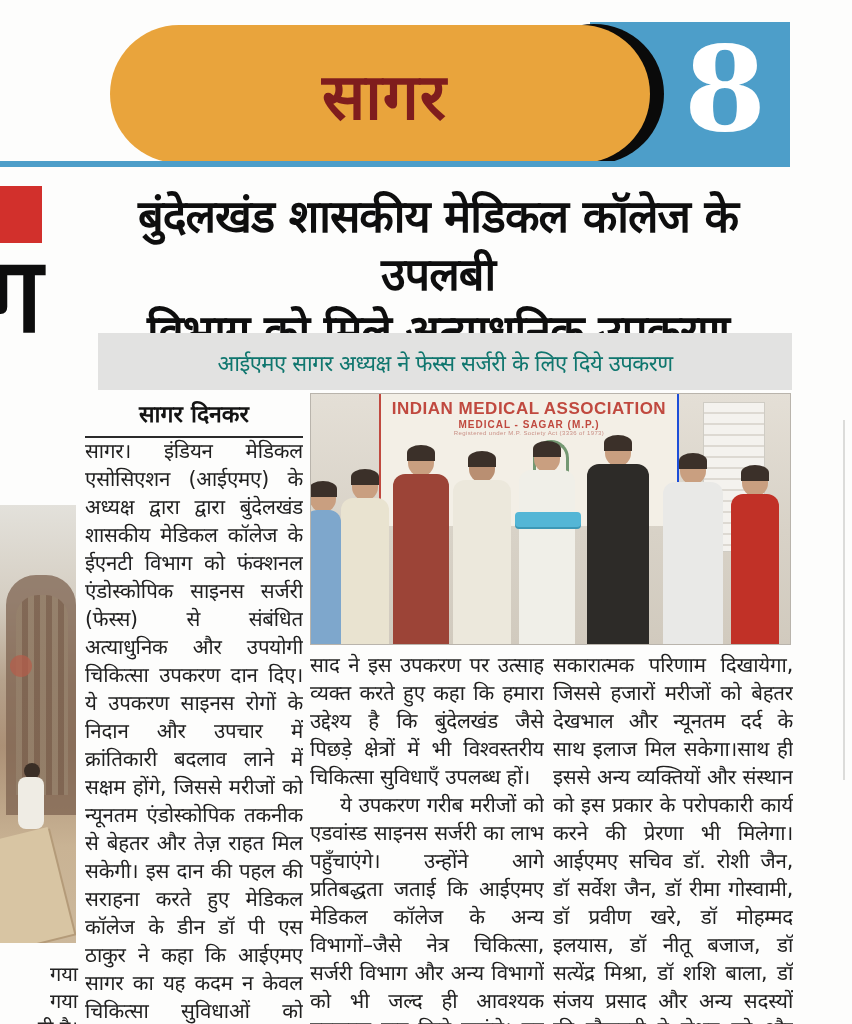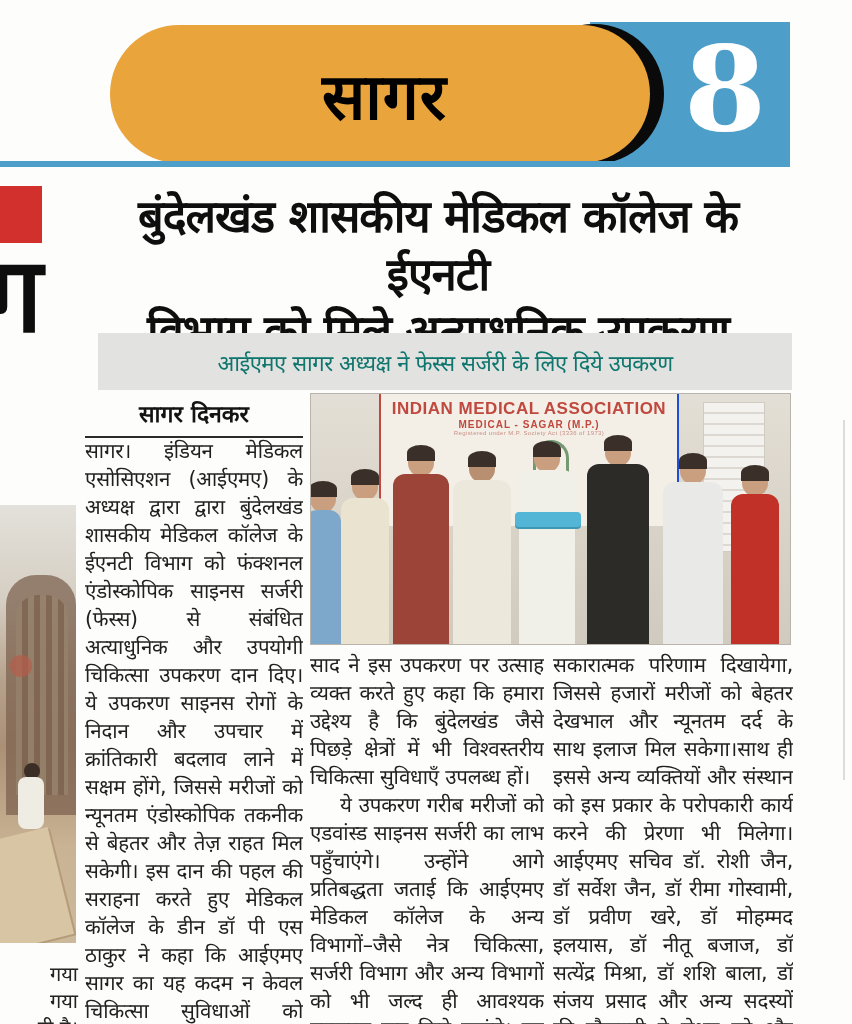--- a/index.html
+++ b/index.html
@@ -11,21 +11,21 @@
   .page-num-box { position:absolute; left:590px; top:22px; width:200px; height:143px;
                   background:#4D9EC9; }
   .page-num { position:absolute; right:24px; top:50%; transform:translateY(-54%);
               color:#fff; font-size:118px; font-weight:800; line-height:1;
               font-family:"DejaVu Serif", serif; }
   .pill-shadow { position:absolute; left:132px; top:24px; width:140px; height:140px;
                  border-radius:50%; background:#0a0a0a; left:524px; }
   .section-pill { position:absolute; left:110px; top:25px; width:540px; height:138px;
                   background:#E9A43C; border-radius:70px; display:flex;
                   align-items:center; justify-content:center; }
-  .section-pill span { font-size:64px; font-weight:800; color:#000000; letter-spacing:1px;margin-left:9px; }
+  .section-pill span { font-size:64px; font-weight:800; color:#7f1d1d; letter-spacing:1px;margin-left:9px; }
   .blue-rule { position:absolute; left:0; top:161px; width:790px; height:6px; background:#4D9EC9; }
 
   
   .red-sq { position:absolute; left:0; top:186px; width:42px; height:57px; background:#D2302C; }
   .cut-letter-wrap { position:absolute; left:0; top:246px; width:62px; height:120px; overflow:hidden; }
   .cut-letter { position:absolute; left:-16px; top:-8px; font-size:104px; font-weight:800;
                 color:#0d0d0d; line-height:1.1; }
   .left-photo { position:absolute; left:0; top:505px; width:76px; height:438px; overflow:hidden;
                 background:linear-gradient(180deg,#e3e1db 0%,#d5cec2 22%,#b6a28c 40%,#ab9076 55%,#c9b394 78%,#ccb89b 100%); }
   .lp-gate { position:absolute; left:6px; top:70px; width:70px; height:240px;
@@ -126,21 +126,21 @@
     <div class="lp-child-body"></div>
     <div class="lp-board"></div>
   </div>
   <div class="left-frags">
     <div>गया</div>
     <div>गया</div>
     <div>ही है।</div>
   </div>
 
   <div class="headline">
-    <div>बुंदेलखंड शासकीय मेडिकल कॉलेज के ईएनटी</div>
+    <div>बुंदेलखंड शासकीय मेडिकल कॉलेज के उपलबी</div>
     <div>विभाग को मिले अत्याधुनिक उपकरण</div>
   </div>
   <div class="subhead-box">
     <span>आईएमए सागर अध्यक्ष ने फेस्स सर्जरी के लिए दिये उपकरण</span>
   </div>
 
   <div class="byline">सागर दिनकर</div>
 
   <div class="photo">
     <div class="ph-wall"></div>

